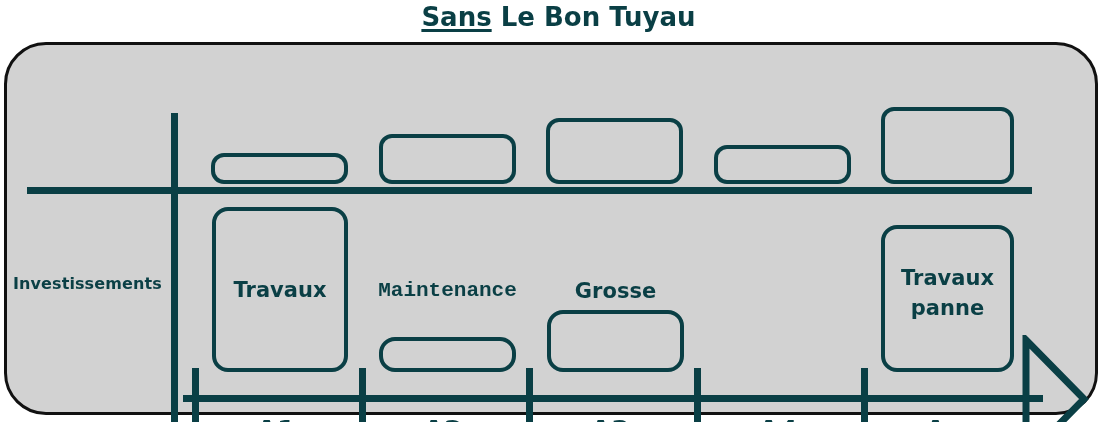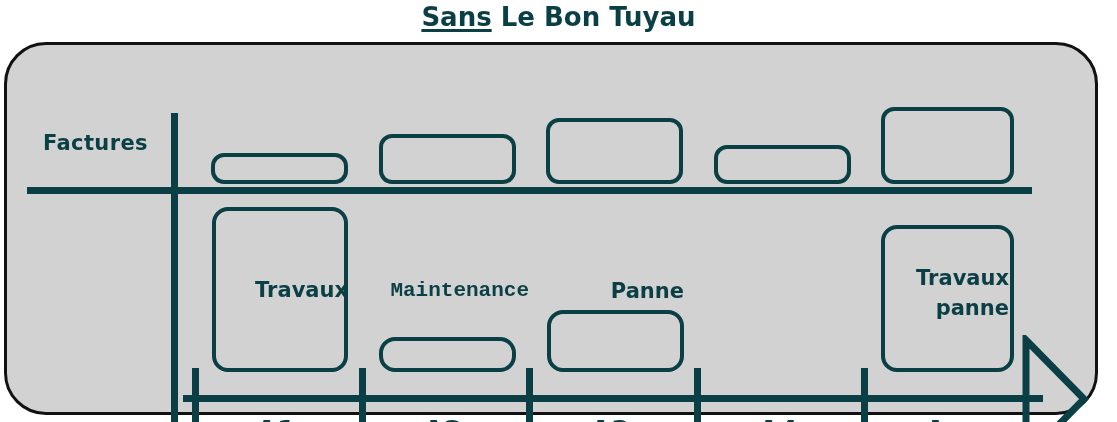--- a/index.html
+++ b/index.html
@@ -66,58 +66,58 @@
   .lbl{
     position:absolute;
     color:#0a3f45;
     font-weight:bold;
     white-space:nowrap;
   }
   .lbl-factures{left:36px;top:86px;font-size:21px;letter-spacing:.4px;}
   .lbl-invest{left:6px;top:229px;font-size:16px;letter-spacing:.1px;}
   .lbl-box{
     position:absolute;color:#0a3f45;font-weight:bold;font-size:21px;
-    text-align:right;white-space:nowrap;
+    text-align:center;white-space:nowrap;
   }
   .lbl-box.two-line{white-space:normal;line-height:30px;}
   .year{
     position:absolute;color:#0a3f45;font-weight:bold;font-size:27px;
     text-align:center;width:120px;top:370px;
   }
 </style>
 </head>
 <body>
 
 <div id="root">
 
   <div class="title">
     <span class="u">Sans</span><span> Le Bon Tuyau</span>
   </div>
 
   <div class="panel">
 
-    <div class="lbl lbl-factures">Factures</div>
+    <div class="lbl lbl-invest">Investissements</div>
 
     <div class="v-axis"></div>
     <div class="h-divider"></div>
 
     <div id="invoice-layer">
         <div class="box" style="left: 204px; top: 108px; width: 137px; height: 31px;"></div>
         <div class="box" style="left: 372px; top: 89px; width: 137px; height: 50px;"></div>
         <div class="box" style="left: 539px; top: 73px; width: 137px; height: 66px;"></div>
         <div class="box" style="left: 707px; top: 100px; width: 137px; height: 39px;"></div>
         <div class="box" style="left: 874px; top: 62px; width: 133px; height: 77px;"></div>
       </div>
     <div id="investment-layer">
         <div class="box tall" style="left: 205px; top: 162px; width: 136px; height: 165px;"></div>
         <div class="lbl-box" style="left: 205px; top: 233px; width: 136px;">Travaux</div>
         <div class="box tall" style="left: 372px; top: 292px; width: 137px; height: 35px;"></div>
         <div class="lbl-box" style="left: 359px; top: 234px; width: 163px; font-family: Liberation Mono, monospace;">Maintenance</div>
         <div class="box tall" style="left: 540px; top: 265px; width: 137px; height: 62px;"></div>
-        <div class="lbl-box" style="left: 540px; top: 234px; width: 137px;">Panne</div>
+        <div class="lbl-box" style="left: 540px; top: 234px; width: 137px;">Grosse</div>
         <div class="box tall" style="left: 874px; top: 180px; width: 133px; height: 147px;"></div>
         <div class="lbl-box two-line" style="left: 879px; top: 218px; width: 123px;">Travaux panne</div>
       </div>
 
     <div class="timeline"></div>
     <div id="tick-layer">
         <div class="tick" style="left: 185px;"></div>
         <div class="tick" style="left: 352px;"></div>
         <div class="tick" style="left: 519px;"></div>
         <div class="tick" style="left: 687px;"></div>

